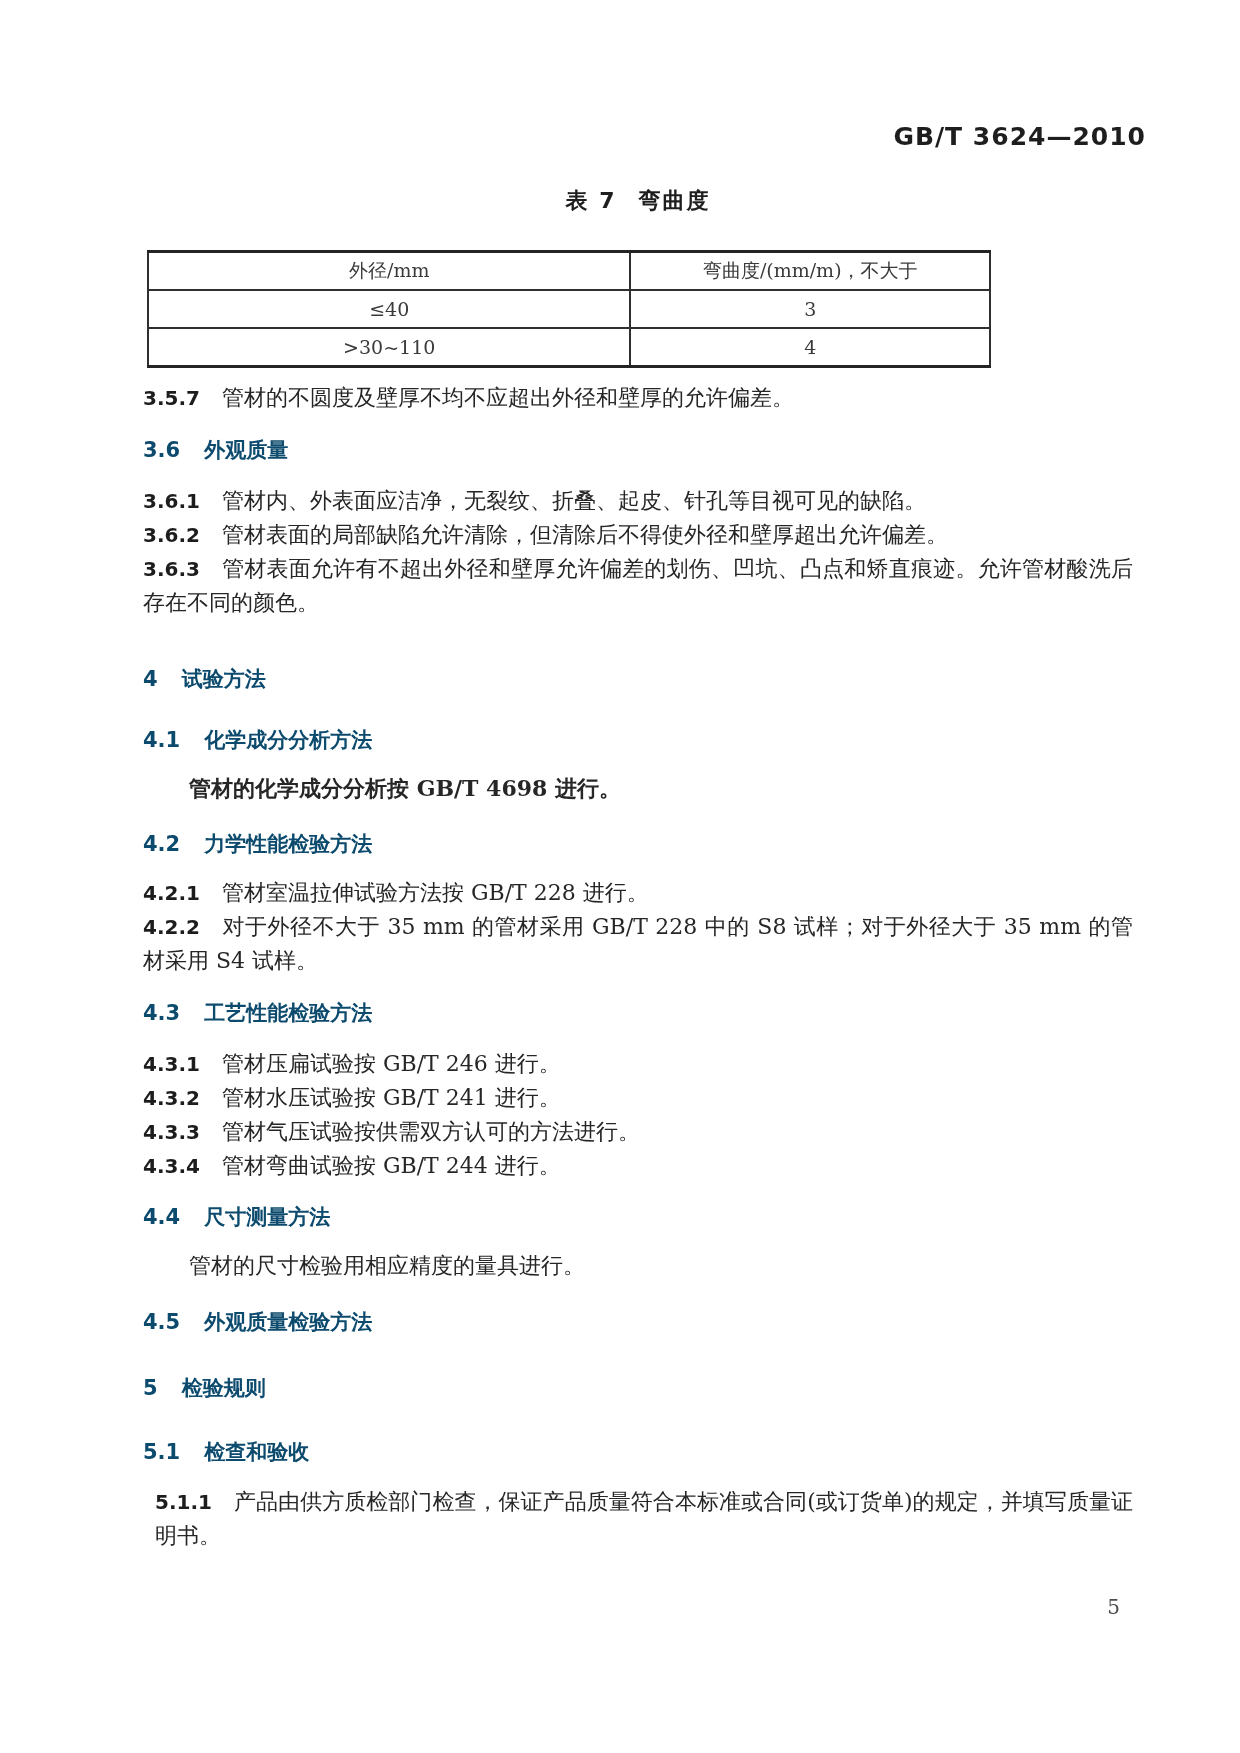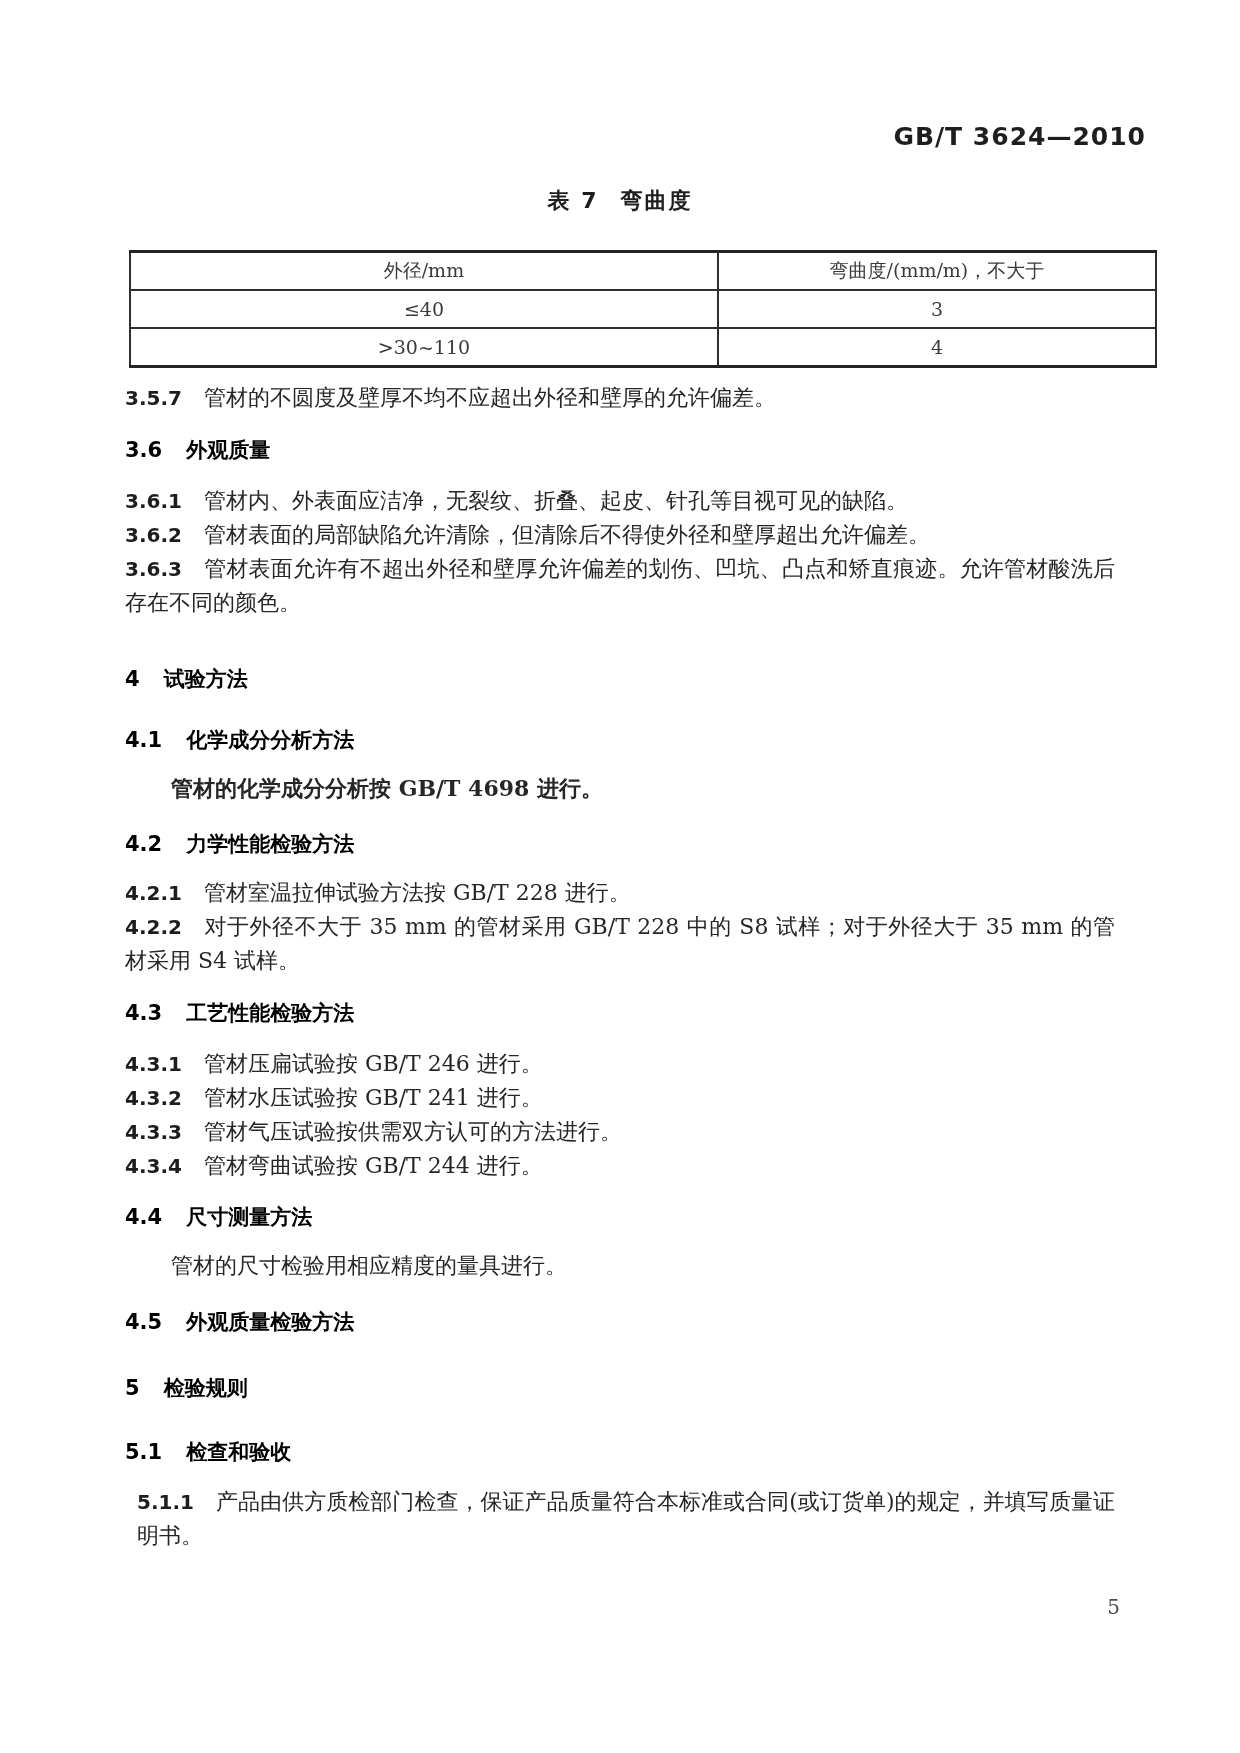--- a/index.html
+++ b/index.html
@@ -11,32 +11,32 @@
     font-family:"DejaVu Serif","Liberation Serif",serif;
     color:#222222;
     padding-left:48px;
   }
   .doc-header{
     position:absolute;top:122px;right:142px;
     font-family:"DejaVu Sans","Liberation Sans",sans-serif;
     font-weight:bold;font-size:25px;letter-spacing:1px;color:#1e1e1e;
   }
   .content{
-    position:absolute;left:125px;top:186px;width:990px;
+    position:absolute;left:143px;top:186px;width:990px;
   }
   .table-caption{
     text-align:center;
     font-family:"DejaVu Sans","Liberation Sans",sans-serif;
     font-weight:bold;font-size:22px;color:#1e1e1e;
     letter-spacing:2px;
   }
   .table-caption .cap-title{margin-left:22px;}
   table.std-table{
     margin-left:4px;margin-top:34px;
-    width:1028px;
+    width:844px;
     border-collapse:collapse;
     table-layout:fixed;
   }
   table.std-table td,table.std-table th{
     border:2px solid #2f2f2f;
     font-weight:normal;
     font-size:19px;color:#3a3a3a;
     text-align:center;vertical-align:middle;
     height:36px;padding:0;
     font-family:"DejaVu Serif","Liberation Serif",serif;
@@ -48,21 +48,21 @@
     margin:0;font-size:22px;line-height:33px;color:#262626;
     text-align:justify;
   }
   .clause .num{
     font-family:"DejaVu Sans","Liberation Sans",sans-serif;
     font-weight:bold;font-size:20px;color:#1d1d1d;
     margin-right:22px;white-space:nowrap;
   }
   .heading{
     margin:0;font-family:"DejaVu Sans","Liberation Sans",sans-serif;
-    font-weight:bold;font-size:21px;line-height:33px;color:#000000;
+    font-weight:bold;font-size:21px;line-height:33px;color:#0c4a6e;
   }
   .heading .num{margin-right:24px;}
   .para{text-indent:46px;}
 
   
   .b-357{margin-top:13px;}
   .b-36{margin-top:19px;}
   .b-361{margin-top:17px;}
   .b-4{margin-top:44px;}
   .b-41{margin-top:28px;}

